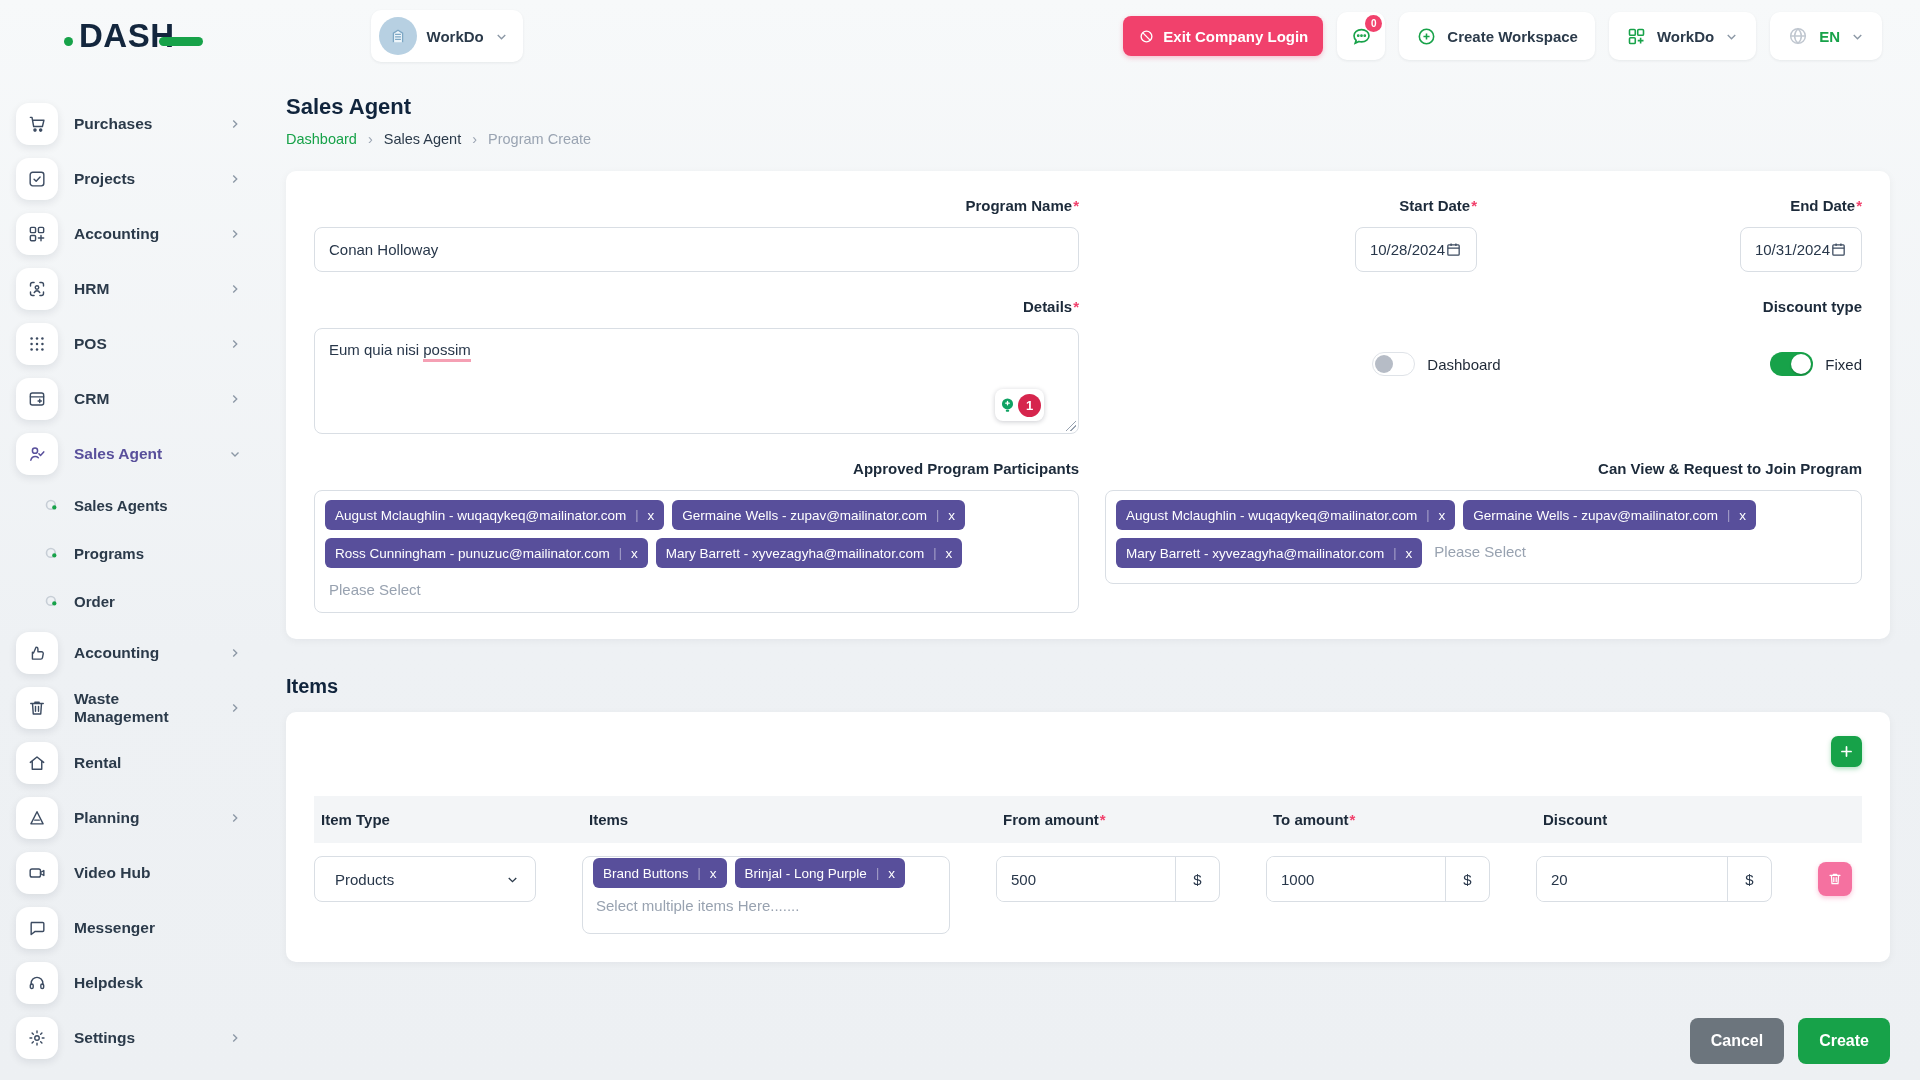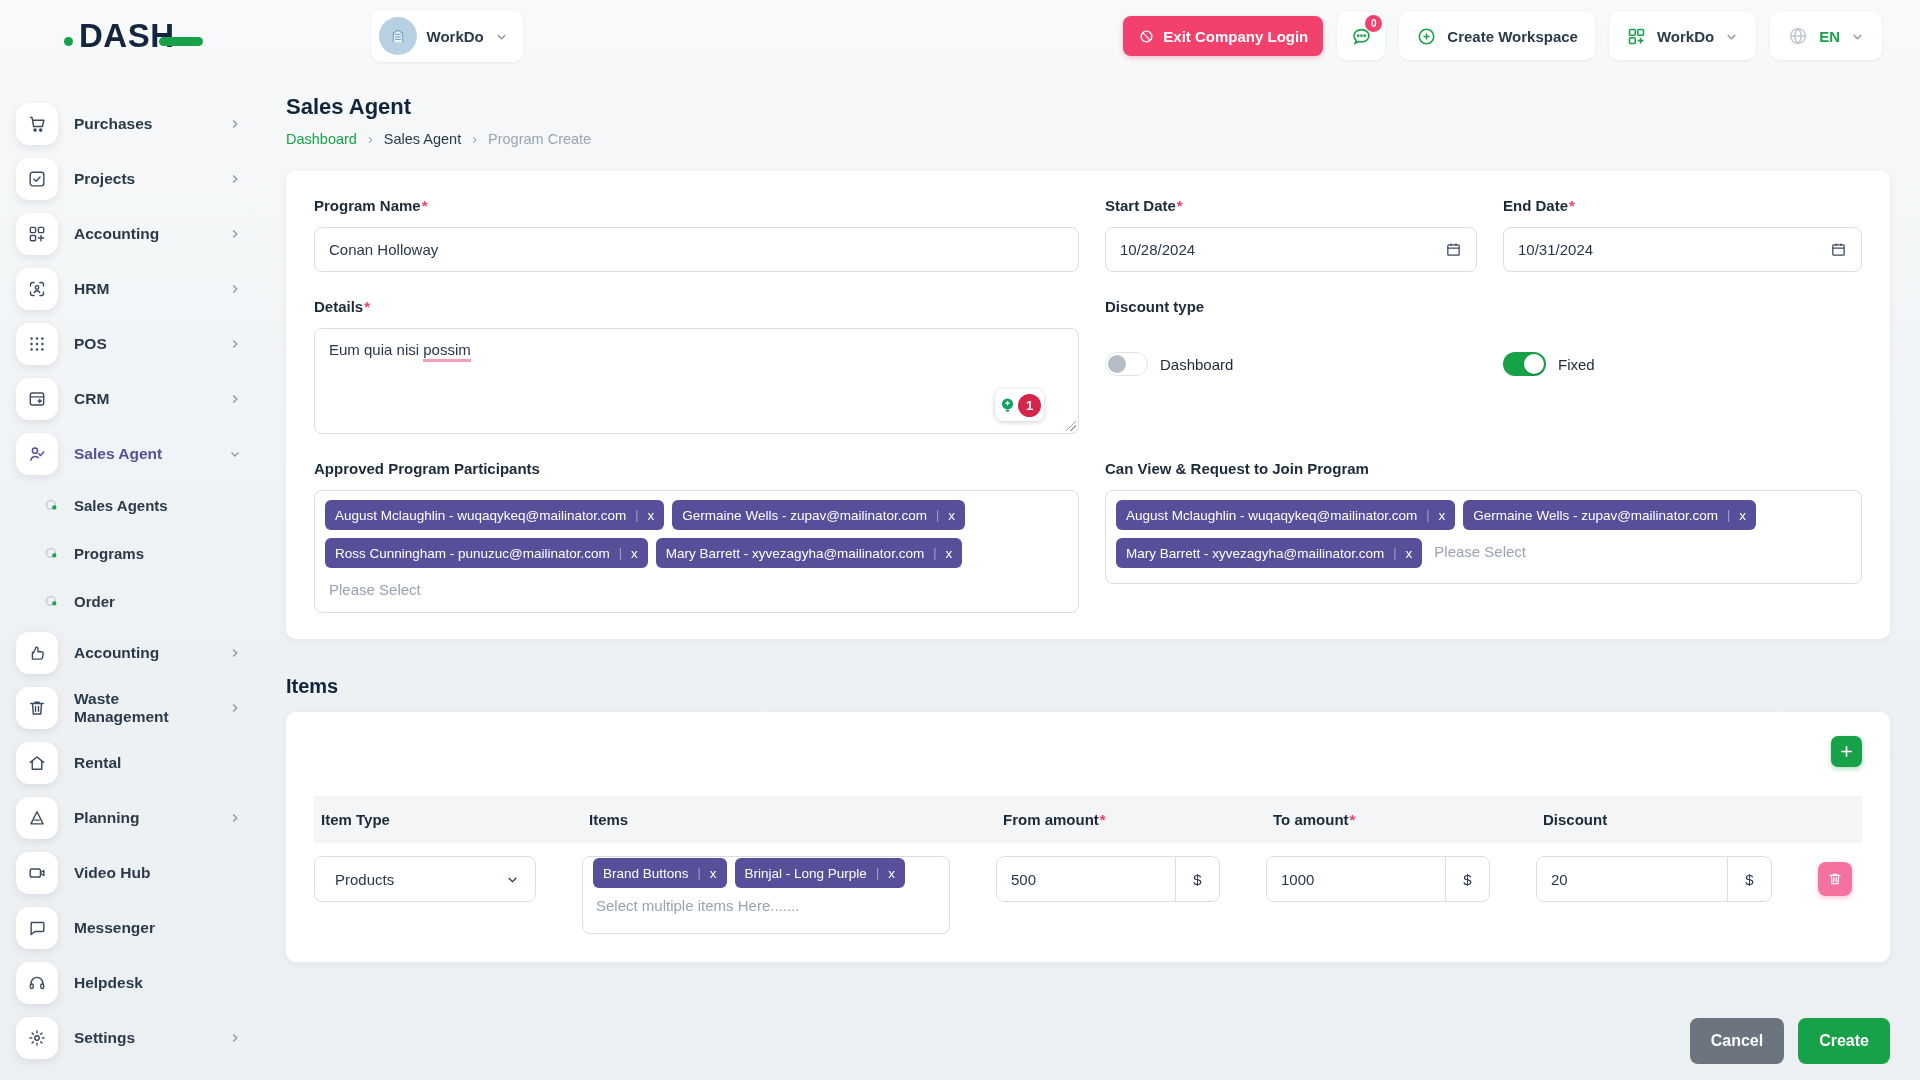--- a/index.html
+++ b/index.html
@@ -55,21 +55,21 @@
   .bc-link { color:#17a249; cursor:pointer; }
   .bc-sep { color:#9aa4b2; }
   .bc-item { color:#2b3a4a; cursor:pointer; }
   .bc-current { color:#9aa4b2; }
 
   .card { background:#fff; border-radius:10px; box-shadow:0 2px 8px rgba(16,24,40,.05); }
   .card1 { margin-top:24px; padding:26px 28px; }
 
   .frow { display:flex; gap:26px; }
   .frow + .frow { margin-top:26px; }
-  .field { display:flex; flex-direction:column; }
+  .field { display:flex; flex-direction:column;align-items:flex-end; }
   .w-main { width:765px; } .w-mid { width:372px; } .w-rest { flex:1; }
   .label { font-size:15px; font-weight:700; color:#1c2a3a; margin-bottom:13px; }
   .req { color:#f1416c; margin-left:1px; }
 
   .input, .date-input { height:45px; border:1px solid #d9dee4; border-radius:8px; background:#fff;
     display:flex; align-items:center; padding:8px 14px; font-size:15px; color:#28374a; }
   input.input { width:100%; outline:none; font-family:"Liberation Sans",sans-serif; display:block; }
   .date-input { justify-content:space-between; cursor:text; }
 
   .details-box { width:765px; height:106px; border:1px solid #d9dee4; border-radius:8px;

